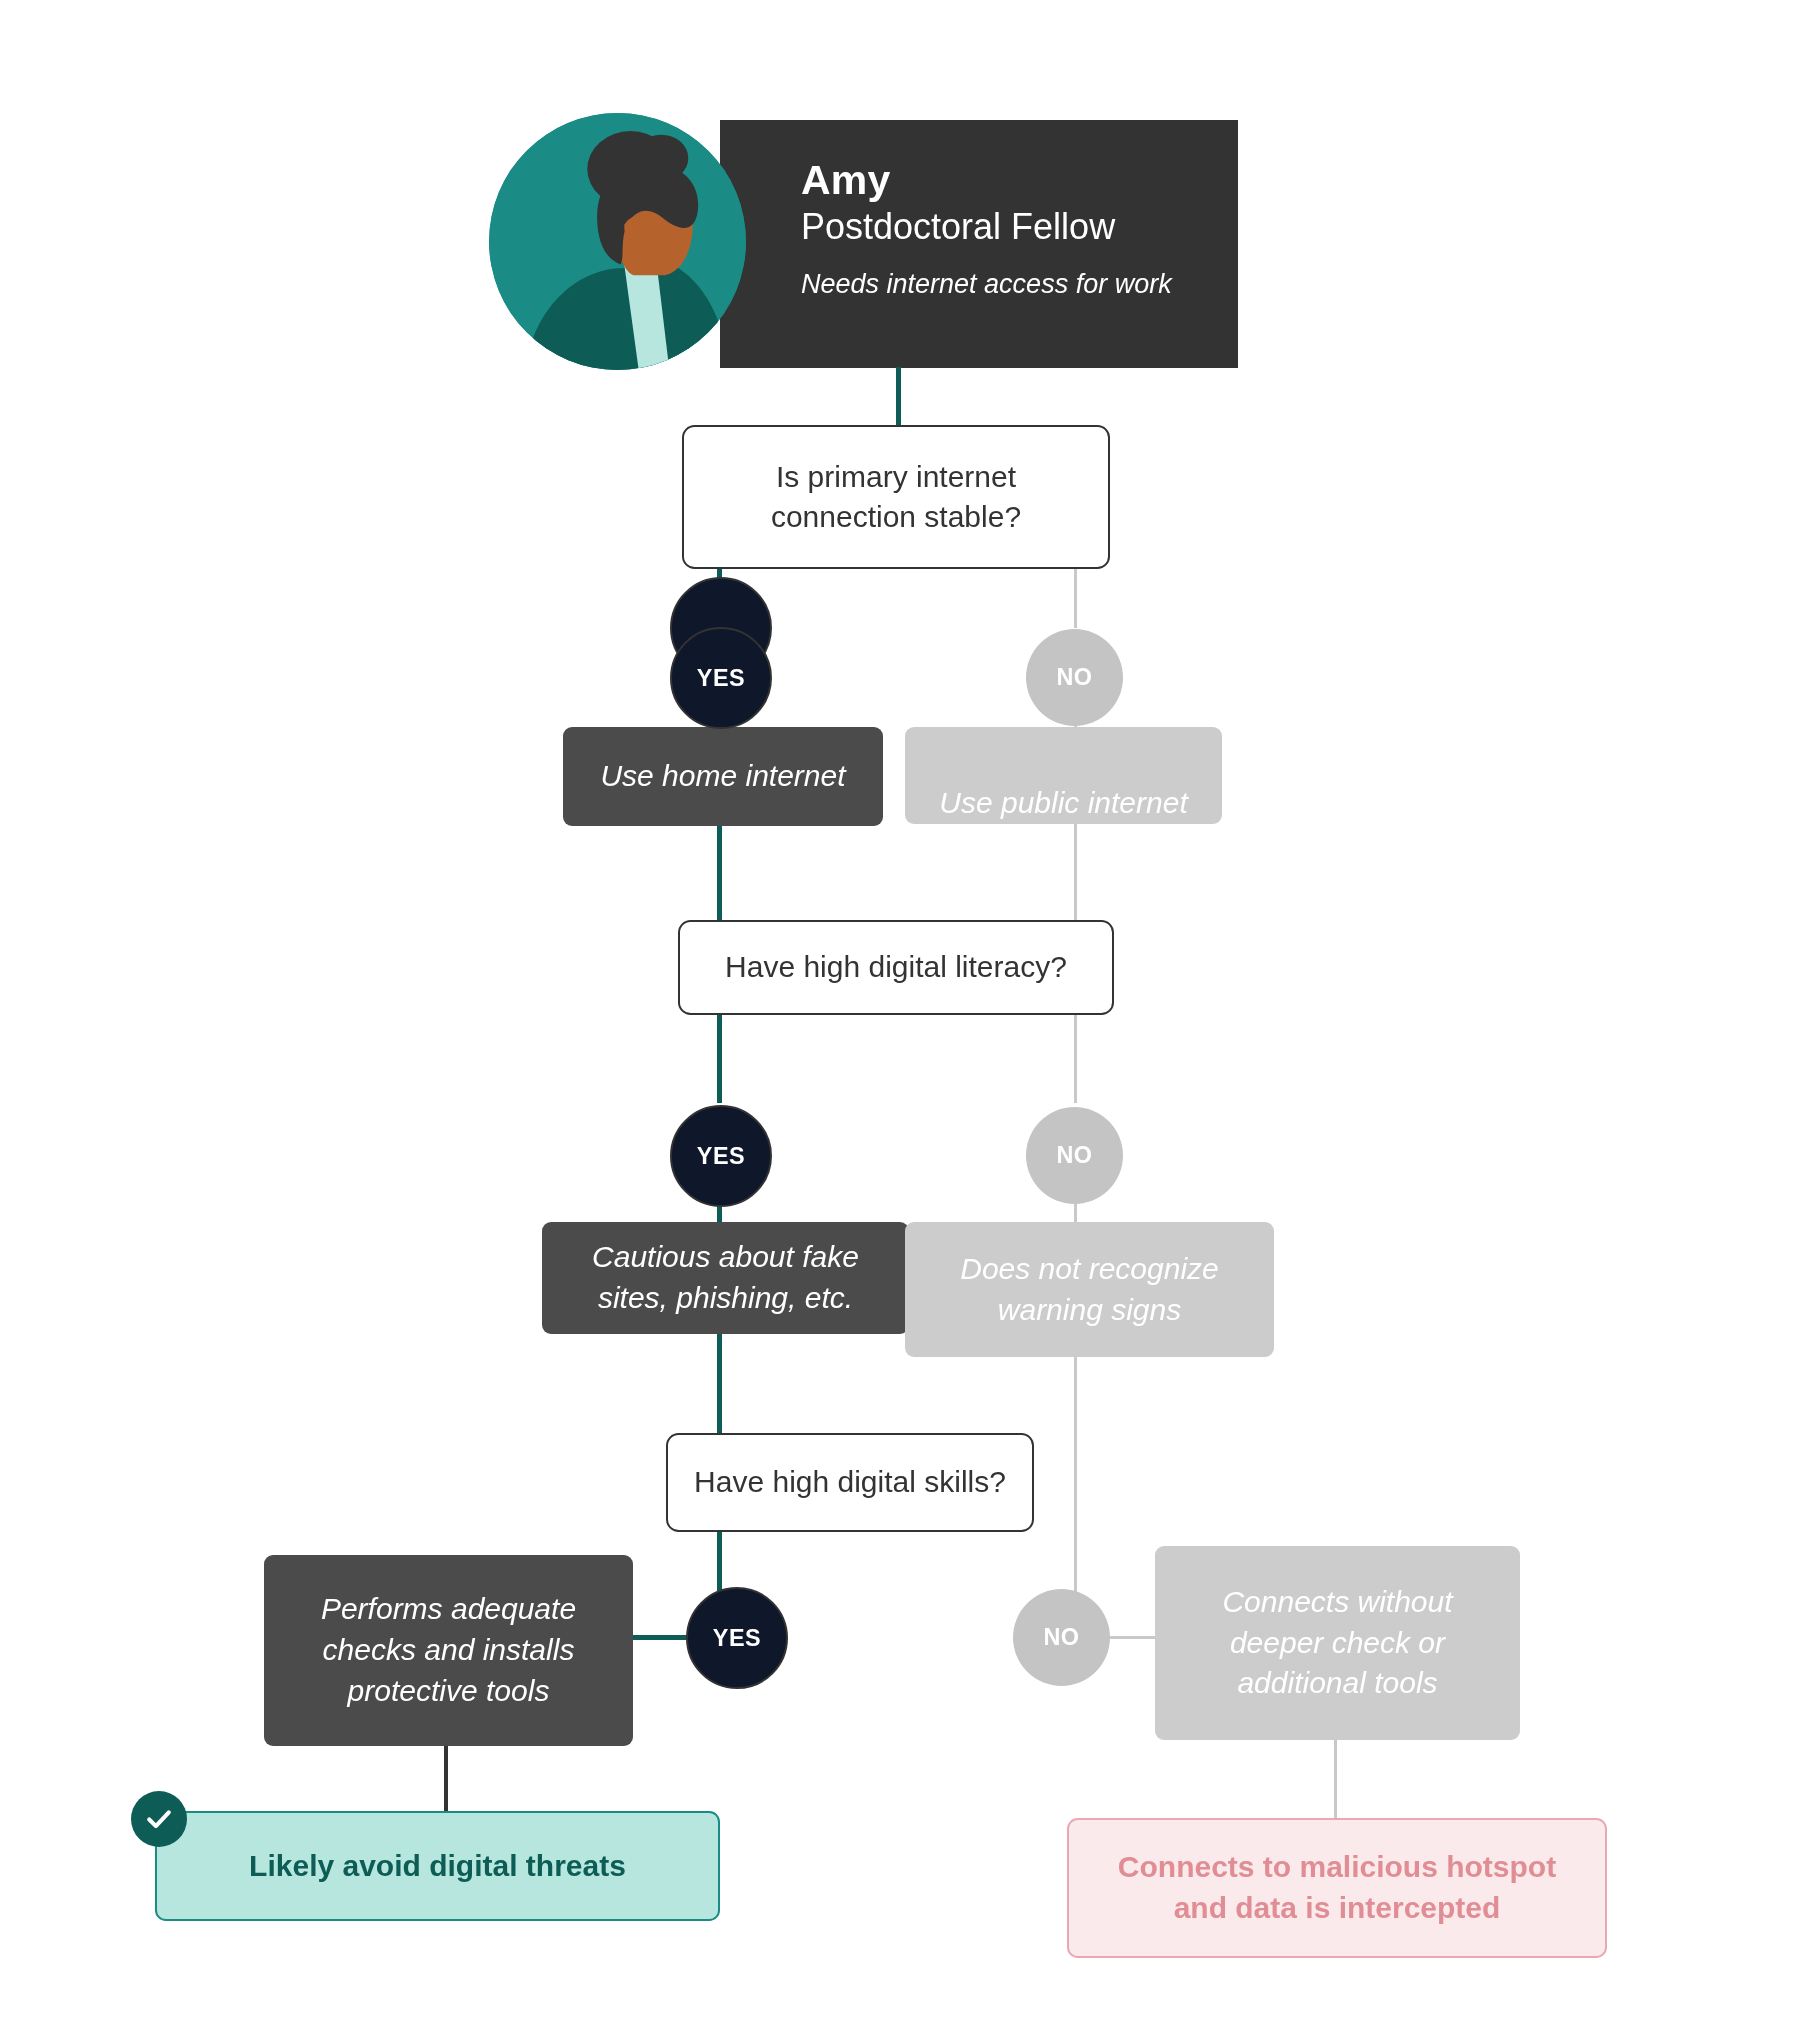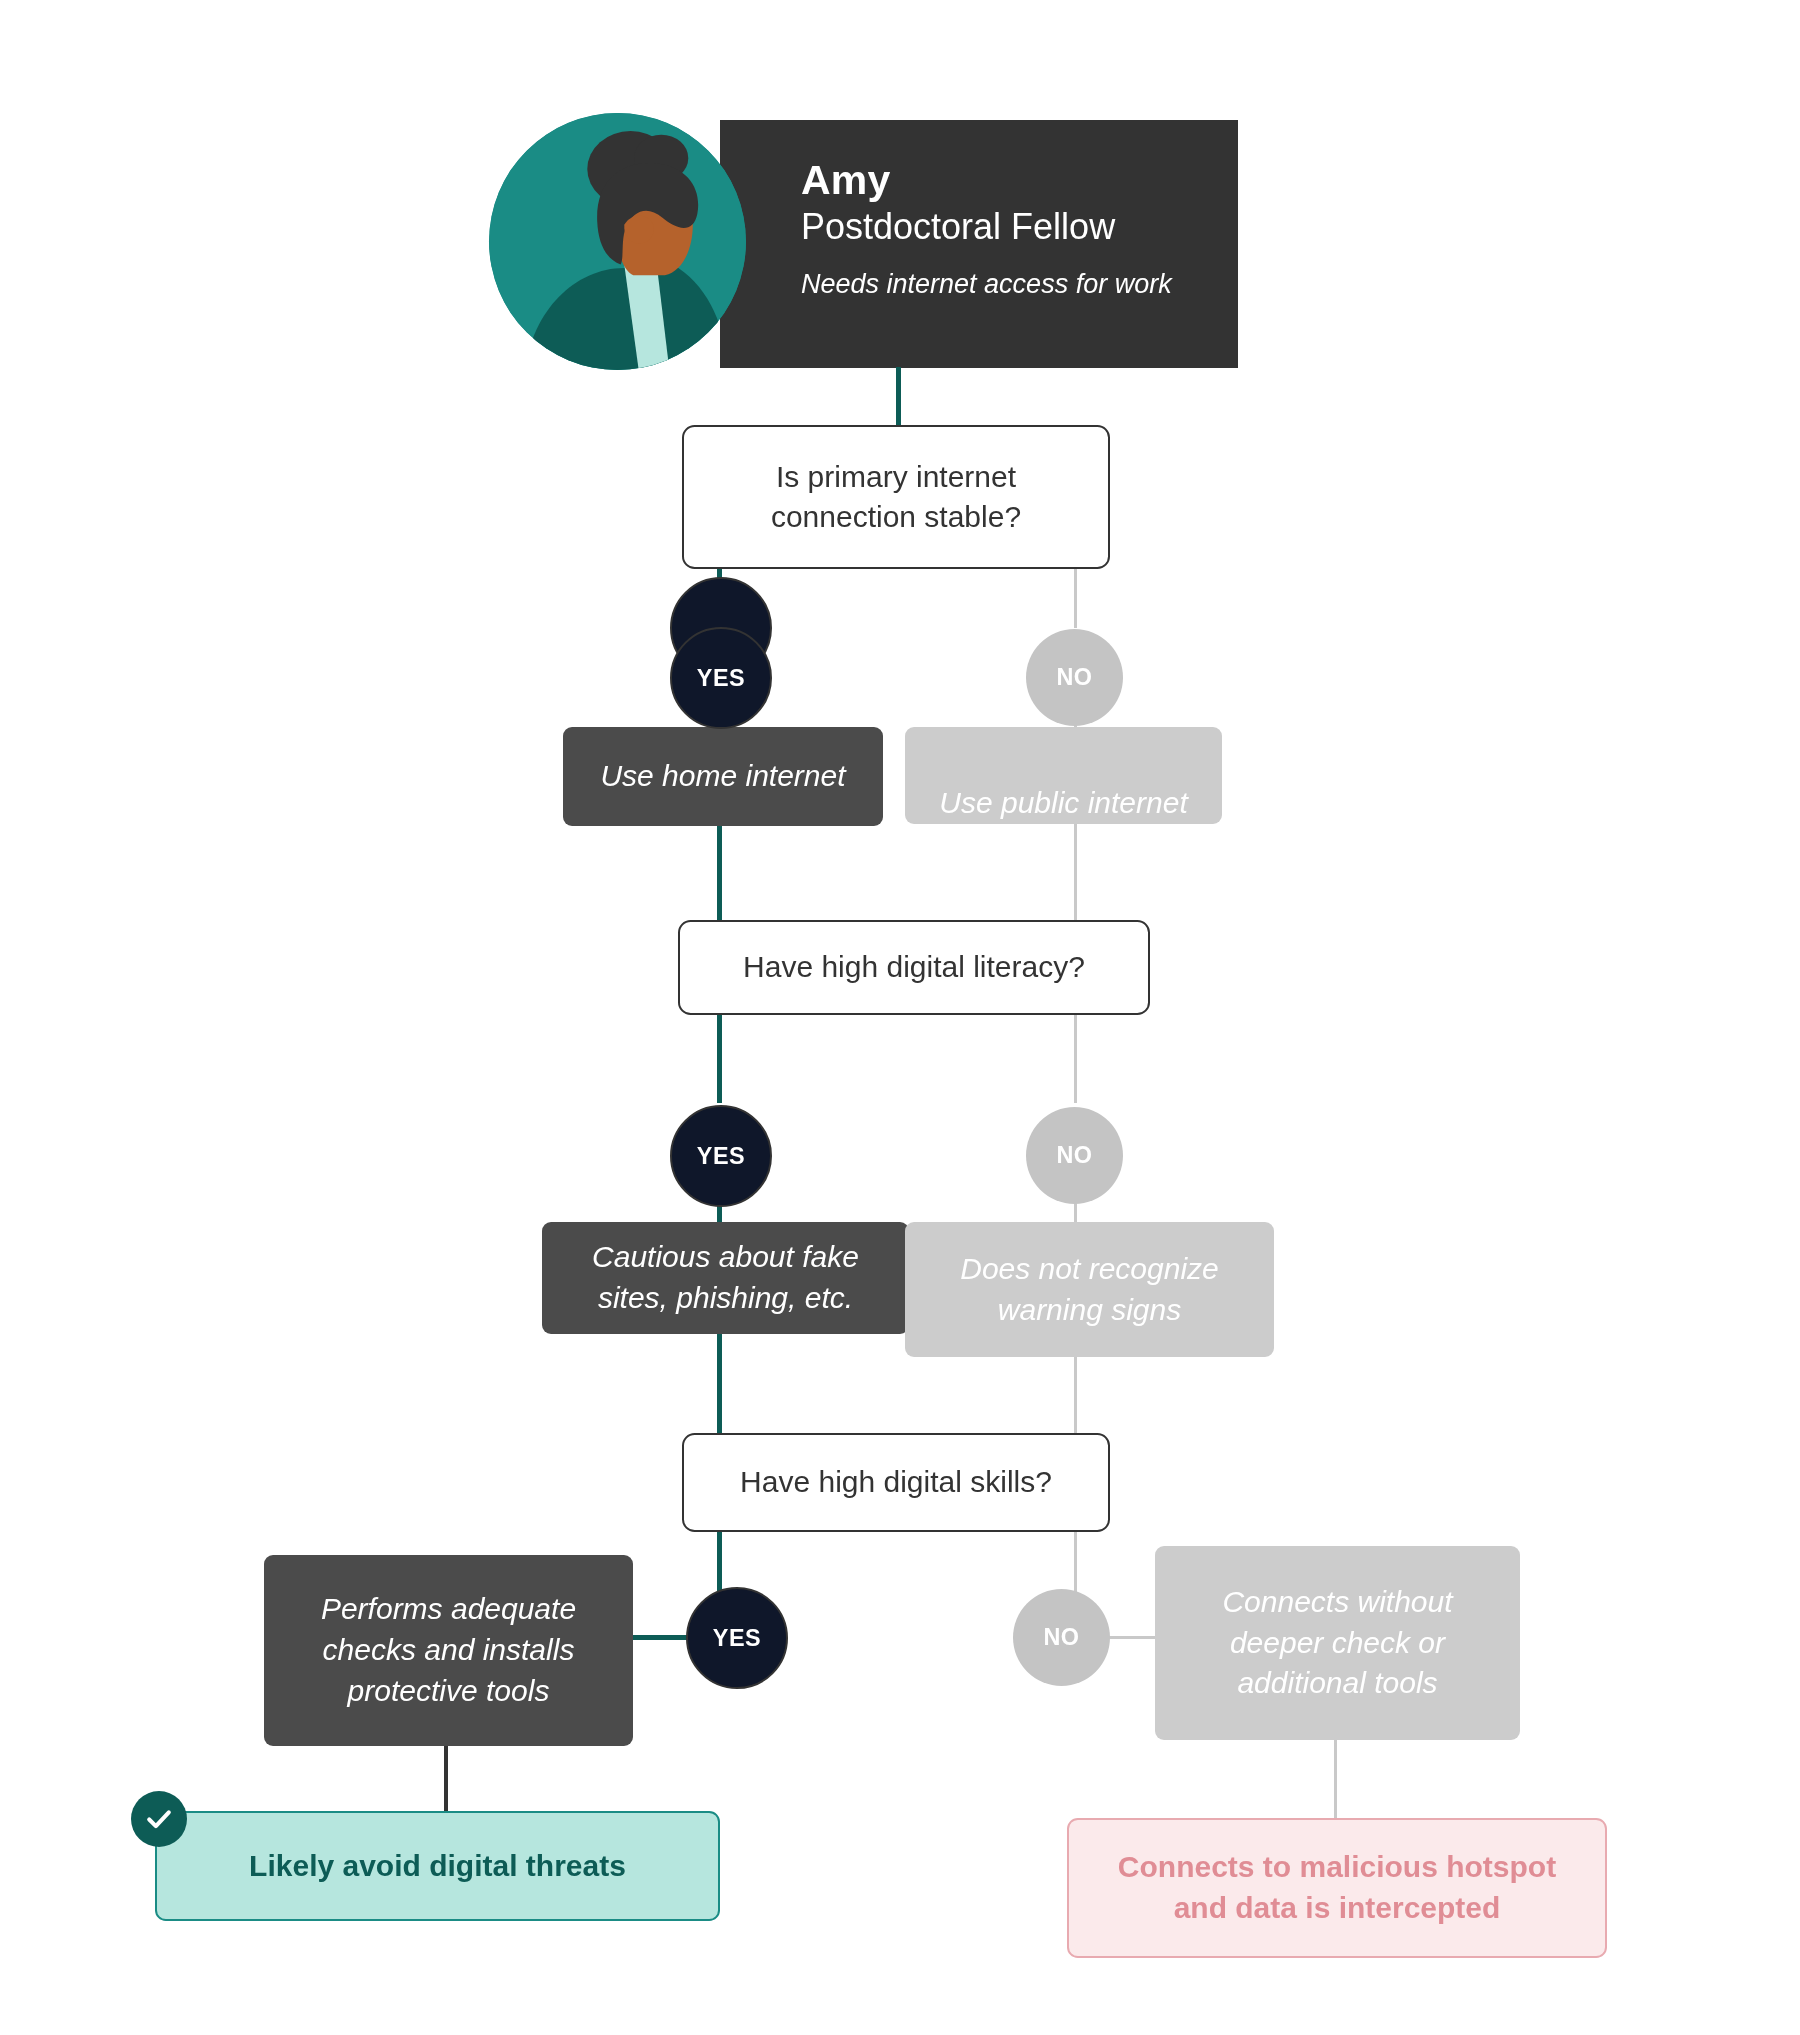--- a/index.html
+++ b/index.html
@@ -219,25 +219,25 @@
   <div class="line inactive" style="left:1105px; top:1636px; width:54px; height:2.7px;"></div>
 
   <div class="line dark" style="left:444px; top:1746px; width:3.6px; height:99px;"></div>
 
   <div class="line inactive" style="left:1334px; top:1737px; width:2.7px; height:99px;"></div>
 
   <div class="decision" style="left:682px; top:425px; width:428px; height:144px;">
     <span>Is primary internet connection stable?</span>
   </div>
 
-  <div class="decision" style="left:678px; top:920px; width:472px; height:95px;">
+  <div class="decision" style="left:678px; top:920px; width:436px; height:95px;">
     <span>Have high digital literacy?</span>
   </div>
 
-  <div class="decision" style="left:682px; top:1433px; width:428px; height:99px;">
+  <div class="decision" style="left:666px; top:1433px; width:368px; height:99px;">
     <span>Have high digital skills?</span>
   </div>
 
   <div class="badge yes" style="left:670px; top:627px; width:102px; height:50px; border-radius:50%; height:102px; top:577px;">
   </div>
 
   <div class="badge yes" style="left:670px; top:627px; width:102px; height:102px;">
     <span>YES</span>
   </div>
   <div class="badge no" style="left:1026px; top:629px; width:97px; height:97px;">

